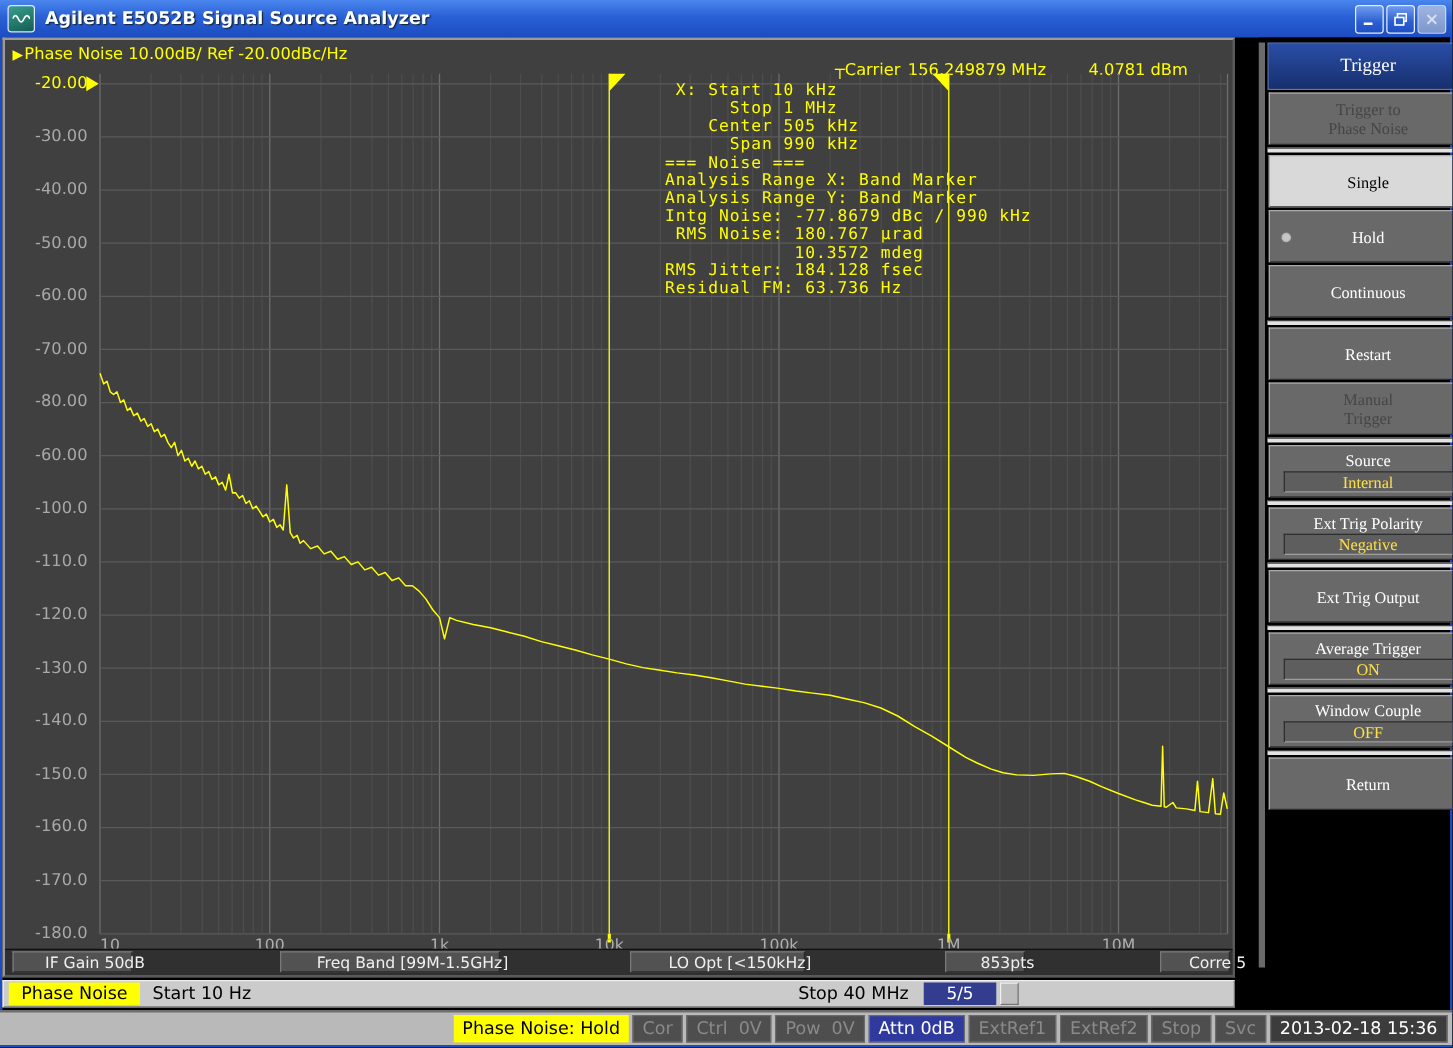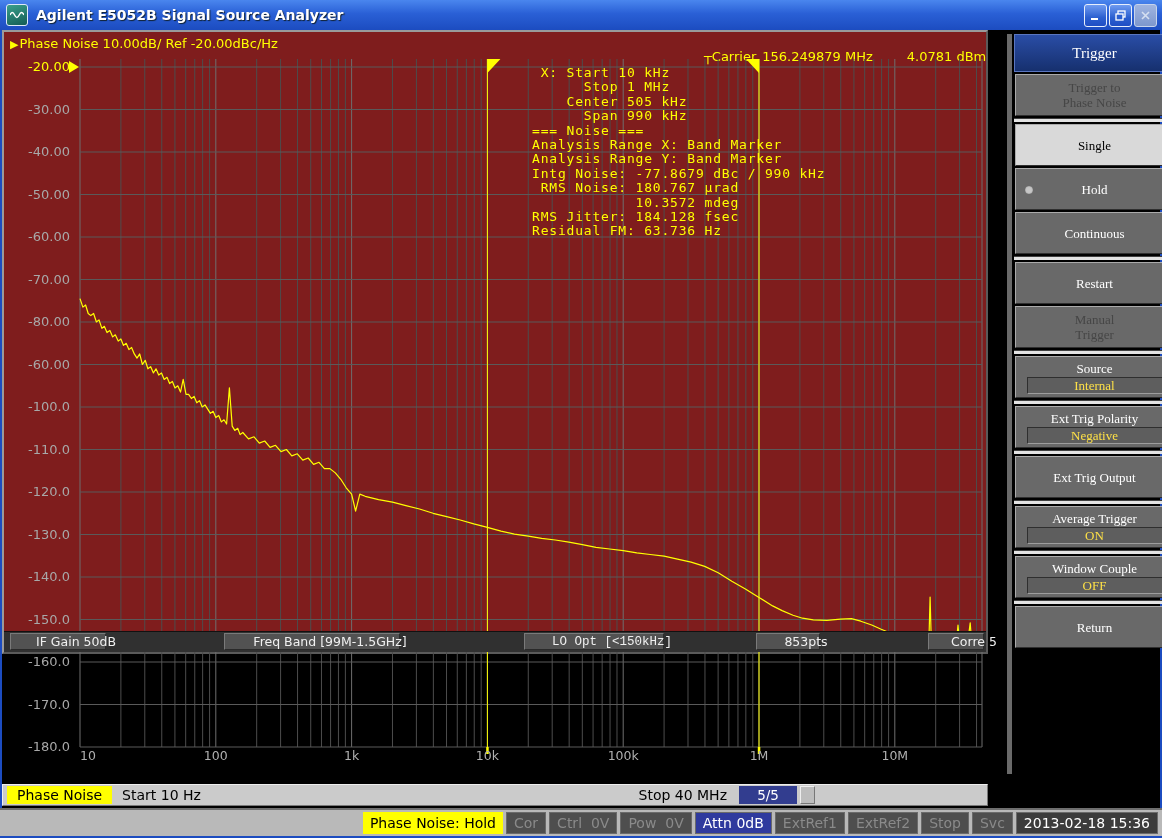--- a/index.html
+++ b/index.html
@@ -14,25 +14,25 @@
     display:flex;align-items:center;justify-content:center;}
   #app-icon svg{display:block;}
   #title-text{color:#fff;font-weight:bold;font-size:14px;text-shadow:1px 1px 1px #123;}
   #win-buttons{position:absolute;right:5px;top:4px;display:flex;gap:2px;}
   .winbtn{width:21px;height:21px;border-radius:3px;border:1px solid #e6eefc;
     background:linear-gradient(180deg,#6f9bf0,#2b5fd0 60%,#1f4ec4);
     display:flex;align-items:center;justify-content:center;color:#fff;font-size:11px;}
   .winbtn.disabled{background:linear-gradient(180deg,#9fb4e0,#7d97cd);color:#cdd8ec;border-color:#c7d4ec;}
   
   #content{position:absolute;left:2px;top:30px;width:1158px;height:778px;background:#000;}
-  #display-frame{position:absolute;left:0;top:0;width:986px;height:624px;background:#7f1d1d;
+  #display-frame{position:absolute;left:0;top:0;width:986px;height:752px;background:#404040;
     border:2px solid;border-color:#9a9a9a #5a5a5a #5a5a5a #9a9a9a;box-sizing:border-box;}
   #trace-header{position:absolute;left:6px;top:4px;color:#ffff00;font-size:13px;white-space:pre;}
   #trace-header .marker{font-size:11px;margin-right:1px;}
-  #carrier-readout{position:absolute;top:17px;left:700px;color:#ffff00;font-size:13px;white-space:pre;}
+  #carrier-readout{position:absolute;top:17px;left:664px;color:#ffff00;font-size:13px;white-space:pre;}
   #carrier-readout .freq{margin-left:6px;}
   #carrier-readout .power{margin-left:34px;}
   #plot-svg{position:absolute;left:0;top:0;}
   #y-labels .ylab{position:absolute;left:12px;width:54px;text-align:right;
     color:#a8a8a8;font-size:13px;}
   #y-labels .ylab.ref{color:#ffff00;}
   #x-labels .xlab{position:absolute;top:716px;width:44px;text-align:center;
     color:#b0b0b0;font-size:12.5px;}
   #info-panel{position:absolute;left:528px;top:34px;margin:0;color:#ffff00;
     font-family:"DejaVu Sans Mono",monospace;font-size:13px;line-height:14.4px;letter-spacing:0.8px;}
@@ -251,21 +251,21 @@
 Analysis Range Y: Band Marker
 Intg Noise: -77.8679 dBc / 990 kHz
  RMS Noise: 180.767 μrad
             10.3572 mdeg
 RMS Jitter: 184.128 fsec
 Residual FM: 63.736 Hz</pre>
 
       <div id="meas-bar">
         <div class="meas-seg" style="left:6px;width:96px;">IF Gain 50dB</div>
         <div class="meas-seg" style="left:220px;width:176px;">Freq Band [99M-1.5GHz]</div>
-        <div class="meas-seg" style="left:520px;width:140px;font-family:Liberation Mono, monospace;">LO Opt [&lt;150kHz]</div>
+        <div class="meas-seg" style="left:500px;width:140px;">LO Opt [&lt;150kHz]</div>
         <div class="meas-seg" style="left:752px;width:64px;">853pts</div>
         <div class="meas-seg" style="left:924px;width:56px;">Corre 5</div>
       </div>
     </div>
 
     <div id="status-bar">
       <div id="status-mode-chip">Phase Noise</div>
       <span id="status-left">Start 10 Hz</span>
       <span id="status-right">Stop 40 MHz</span>
       <div id="average-count-badge">5/5</div>

